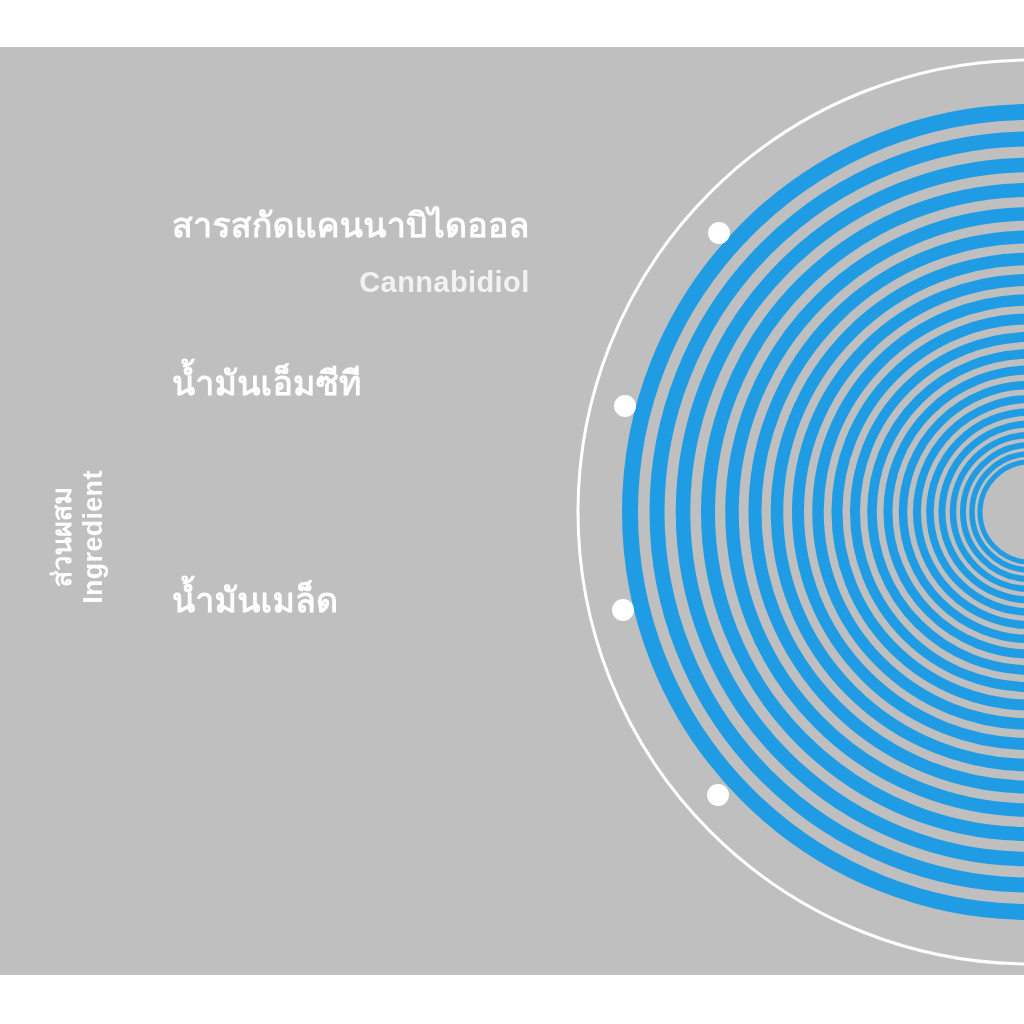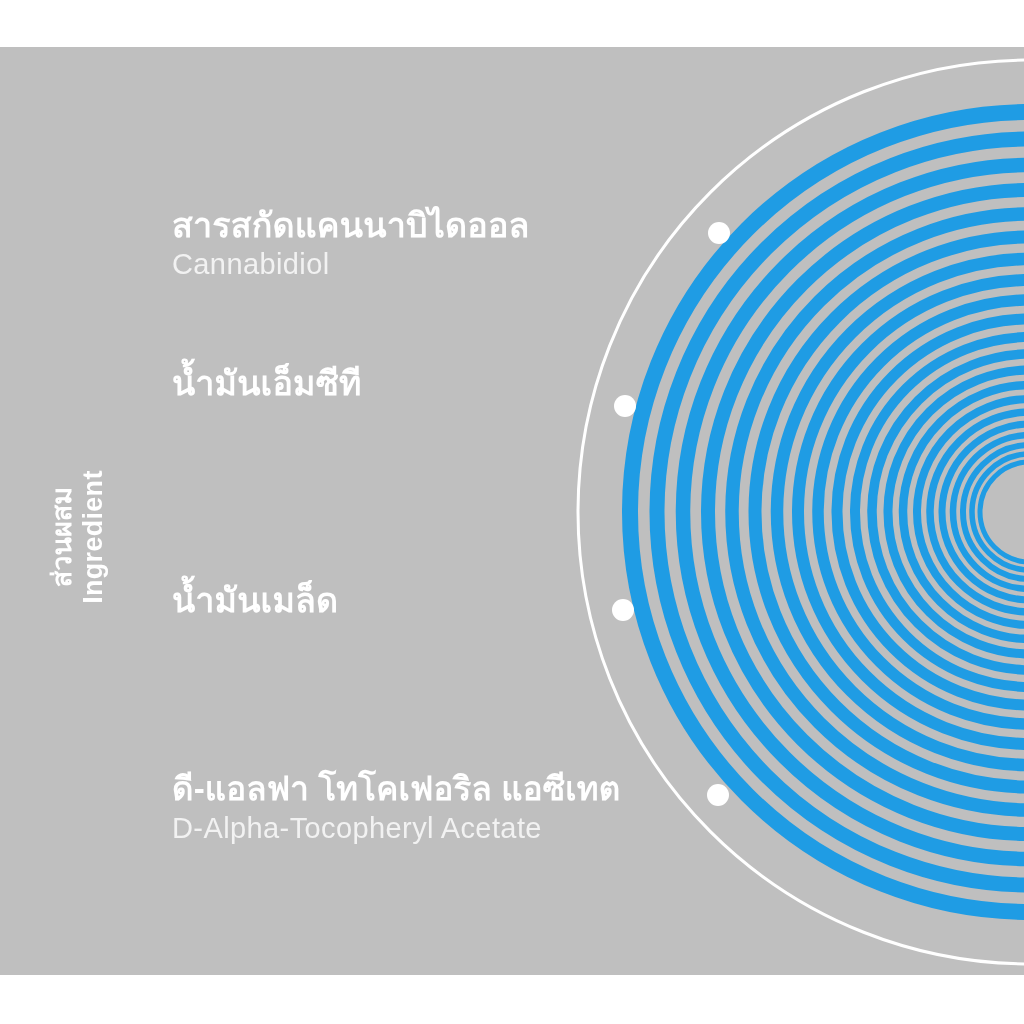--- a/index.html
+++ b/index.html
@@ -59,29 +59,29 @@
   .label-block .th {
     font-size: 34px;
     font-weight: 700;
     color: #ffffff;
     letter-spacing: 0.2px;
     line-height: 1.18;
     white-space: nowrap;
   }
   .label-block .en {
     font-size: 29px;
-    font-weight: 400;
+    font-weight: 700;
     color: #f2f2f2;
     letter-spacing: 0.4px;
     line-height: 1.22;
-    margin-top: 2px;
+    margin-top: 20px;
     white-space: nowrap;
   }
 
-  .label-1 { top: 158px; }
+  .label-1 { top: 158px; text-align: right; }
   .label-2 { top: 316px; }
   .label-3 { top: 533px; }
   .label-4 { top: 723px; }
   .label-4 .th { font-size: 33px; }
   .label-4 .en { font-size: 29px; }
 
   
   .side-caption {
     position: absolute;
     left: 38px;
@@ -179,21 +179,17 @@
       </div>
 
       <div class="label-block label-2">
         <div class="th">น้ำมันเอ็มซีที</div>
       </div>
 
       <div class="label-block label-3">
         <div class="th">น้ำมันเมล็ด</div>
       </div>
 
-      <div class="label-block label-4">
-        <div class="th">ดี-แอลฟา โทโคเฟอริล แอซีเทต</div>
-        <div class="en">D-Alpha-Tocopheryl Acetate</div>
-      </div>
 
     </div>
 
   </div>
 </div>
 
 </body></html>

